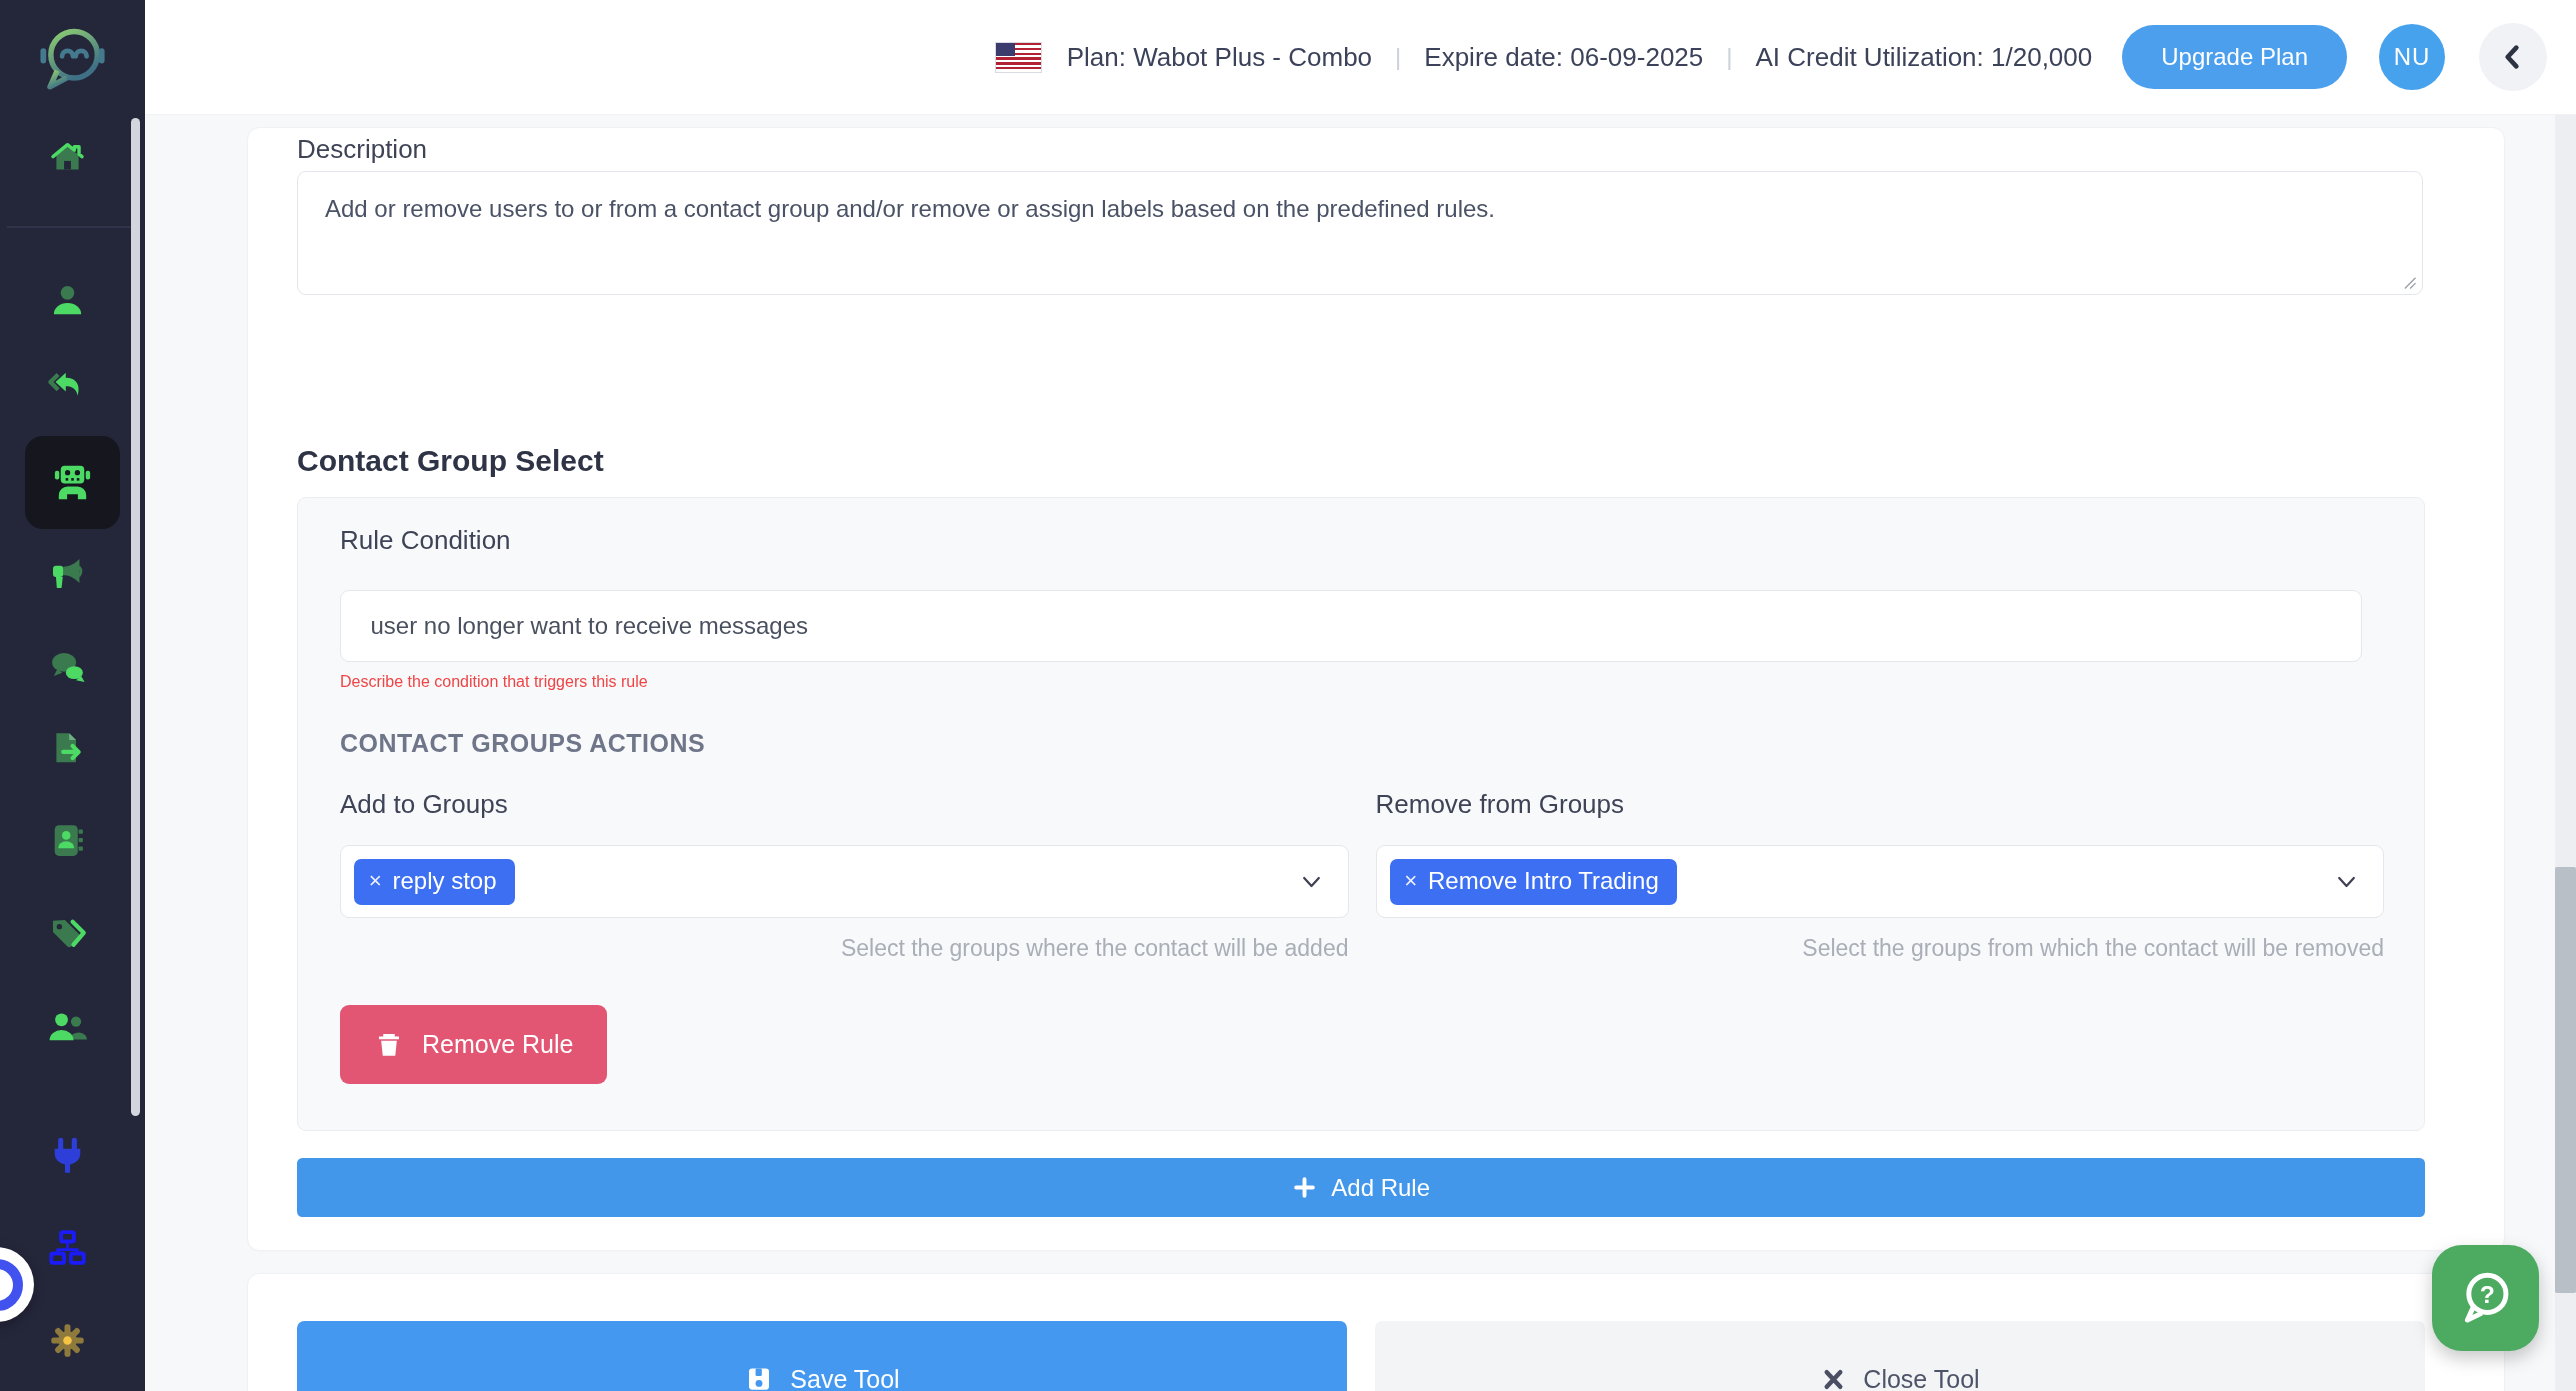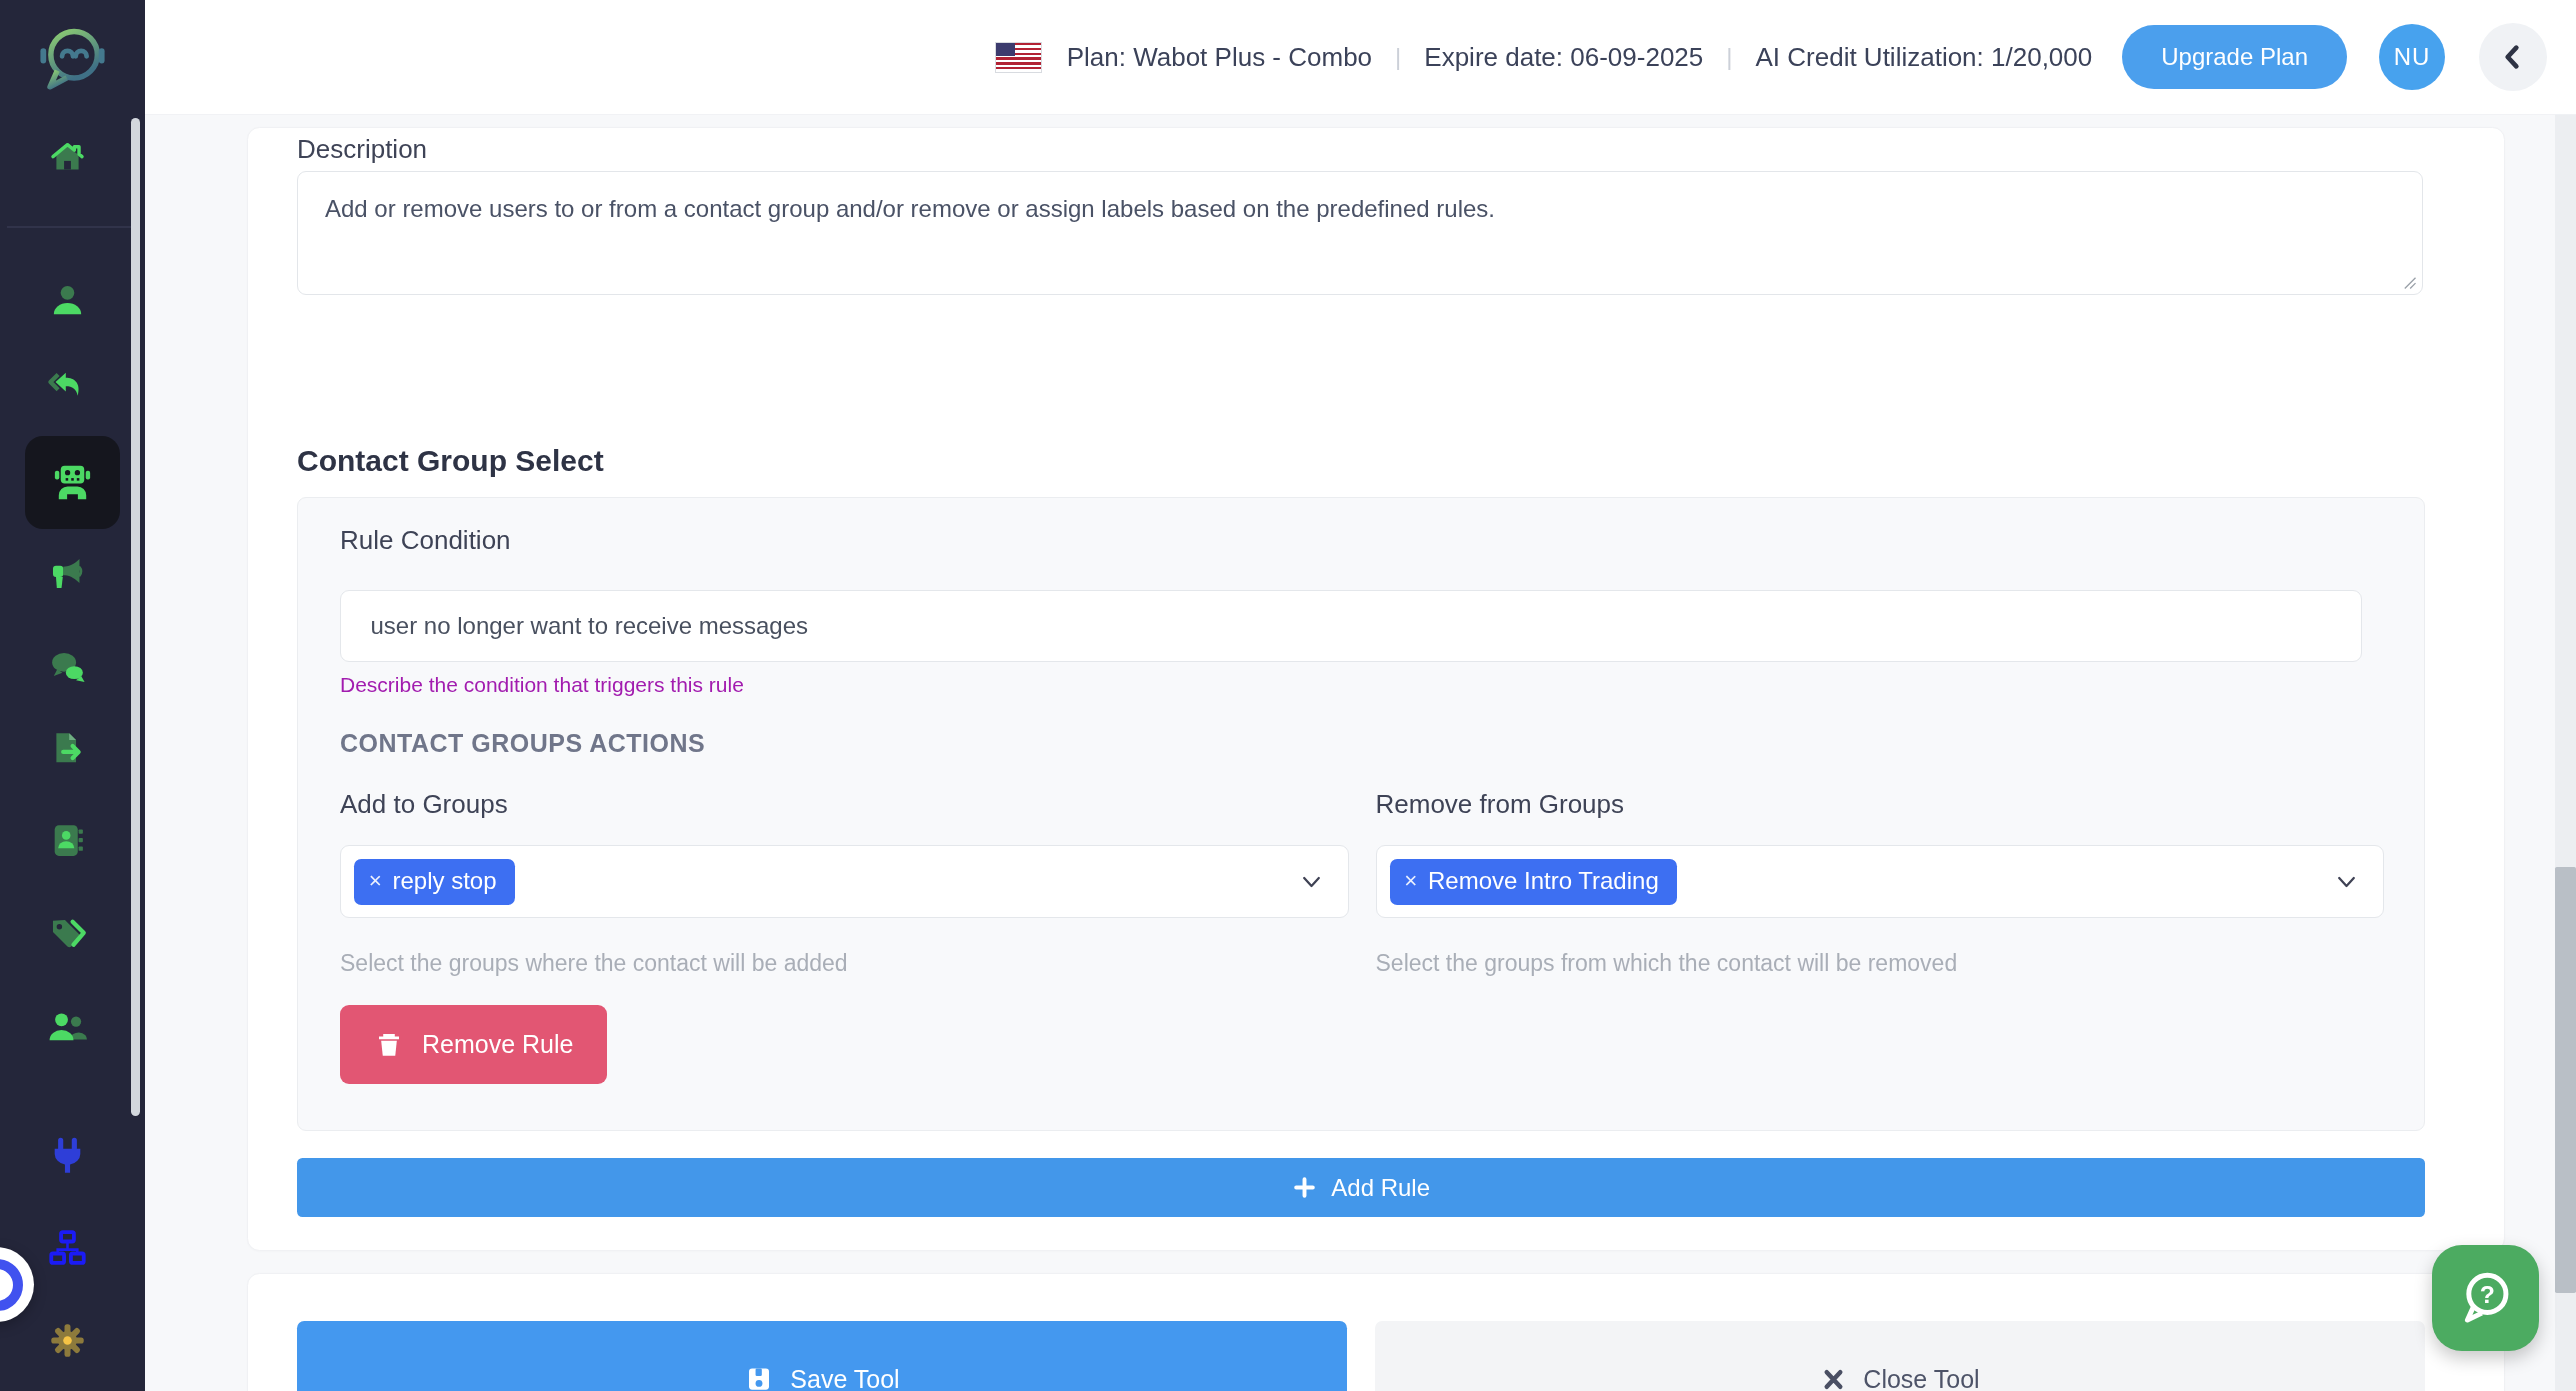--- a/index.html
+++ b/index.html
@@ -49,31 +49,31 @@
              font-size:24px;color:#4a5266;font-family:inherit;resize:none;outline:none;background:#fff;}
   .resize-handle{position:absolute;right:5.4px;bottom:5.4px;pointer-events:none;}
 
   .section-title{position:absolute;left:49px;top:291px;font-size:30px;font-weight:bold;color:#2e3345;}
 
   .rule-card{position:absolute;left:49px;top:369px;width:2128px;height:634px;background:#f8f9fb;
              border:0.9px solid #ebedf0;border-radius:9px;}
   .rc-label{position:absolute;left:42px;top:27px;}
   .rc-input{position:absolute;left:42px;top:92px;width:2022px;height:72px;border:0.9px solid #e4e7eb;border-radius:9px;
             background:#fff;padding:0 29.5px;font-size:24px;color:#49505f;font-family:inherit;outline:none;}
-  .rc-help{position:absolute;left:42px;top:175px;font-size:21px;color:#a21caf;}
+  .rc-help{position:absolute;left:42px;top:175px;font-size:16px;color:#ef4444;}
   .actions-label{position:absolute;left:42px;top:231px;font-size:25px;font-weight:bold;color:#70768a;letter-spacing:0.5px;}
   .groups-row{position:absolute;left:42px;top:291px;width:2044px;display:grid;grid-template-columns:1fr 1fr;column-gap:27px;}
   .group-label{margin-bottom:25px;}
   .select-box{position:relative;height:73px;background:#fff;border:0.9px solid #e4e7eb;border-radius:9px;
               display:flex;align-items:center;padding:0 63px 0 13.4px;cursor:pointer;}
   .tag{display:inline-flex;align-items:center;gap:10.7px;background:#3d6ff2;border-radius:7.2px;
        padding:8px 18px 9.8px 14.3px;color:#fff;font-size:24px;}
   .tag .x{font-size:22.4px;opacity:.9;cursor:pointer;}
   .chev{position:absolute;right:23px;top:50%;transform:translateY(-50%);}
-  .group-help{margin-top:32px;}
+  .group-help{margin-top:17px;text-align:right;}
 
   .btn-remove{position:absolute;left:42px;top:507px;height:79px;padding:0 34px;border:none;border-radius:9px;
               background:#e25673;color:#fff;font-size:25px;font-family:inherit;display:flex;align-items:center;gap:18px;cursor:pointer;}
   .btn-addrule{position:absolute;left:49px;top:1030px;width:2128px;height:59px;border:none;border-radius:5.4px;
                background:#4397ea;color:#fff;font-size:24px;font-family:inherit;display:flex;align-items:center;
                justify-content:center;gap:14.3px;cursor:pointer;}
 
   .footer-row{position:absolute;left:49px;top:47px;width:2159px;display:flex;gap:28px;}
   .btn-save{width:1050px;height:116px;border:none;border-radius:7.2px;background:#4498ef;color:#fff;font-size:25px;
             font-family:inherit;display:flex;align-items:center;justify-content:center;gap:16px;cursor:pointer;}

